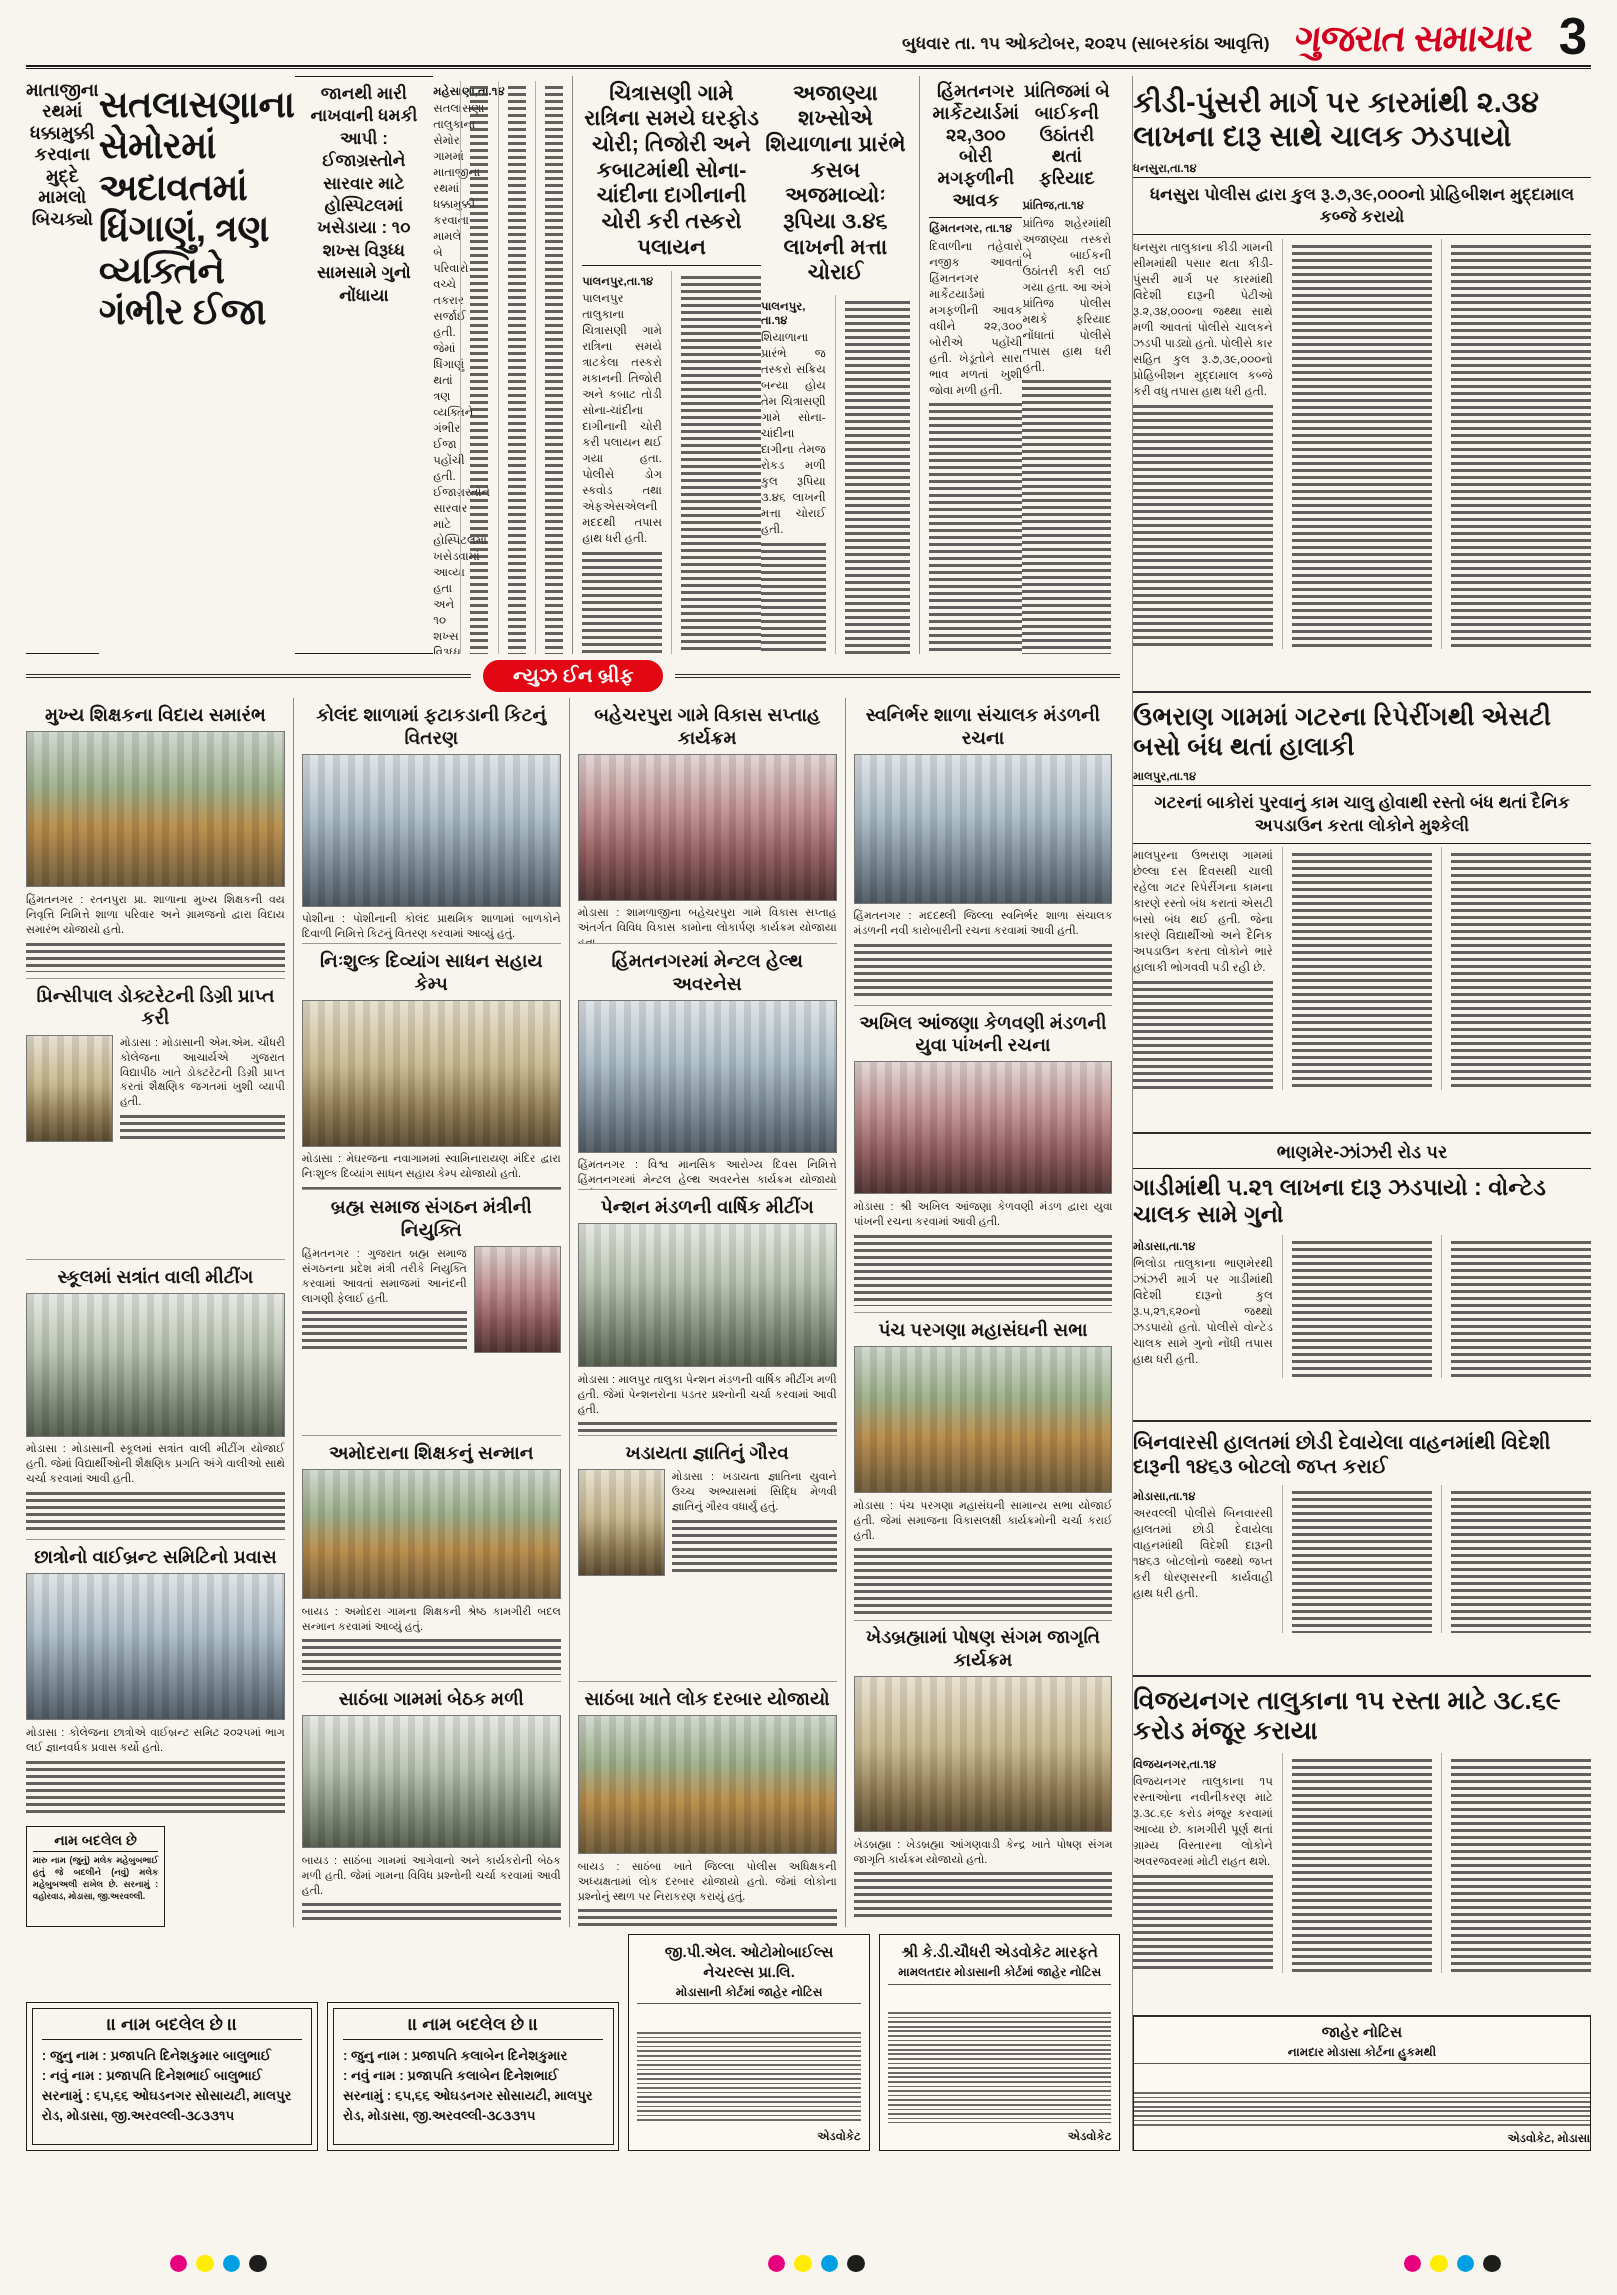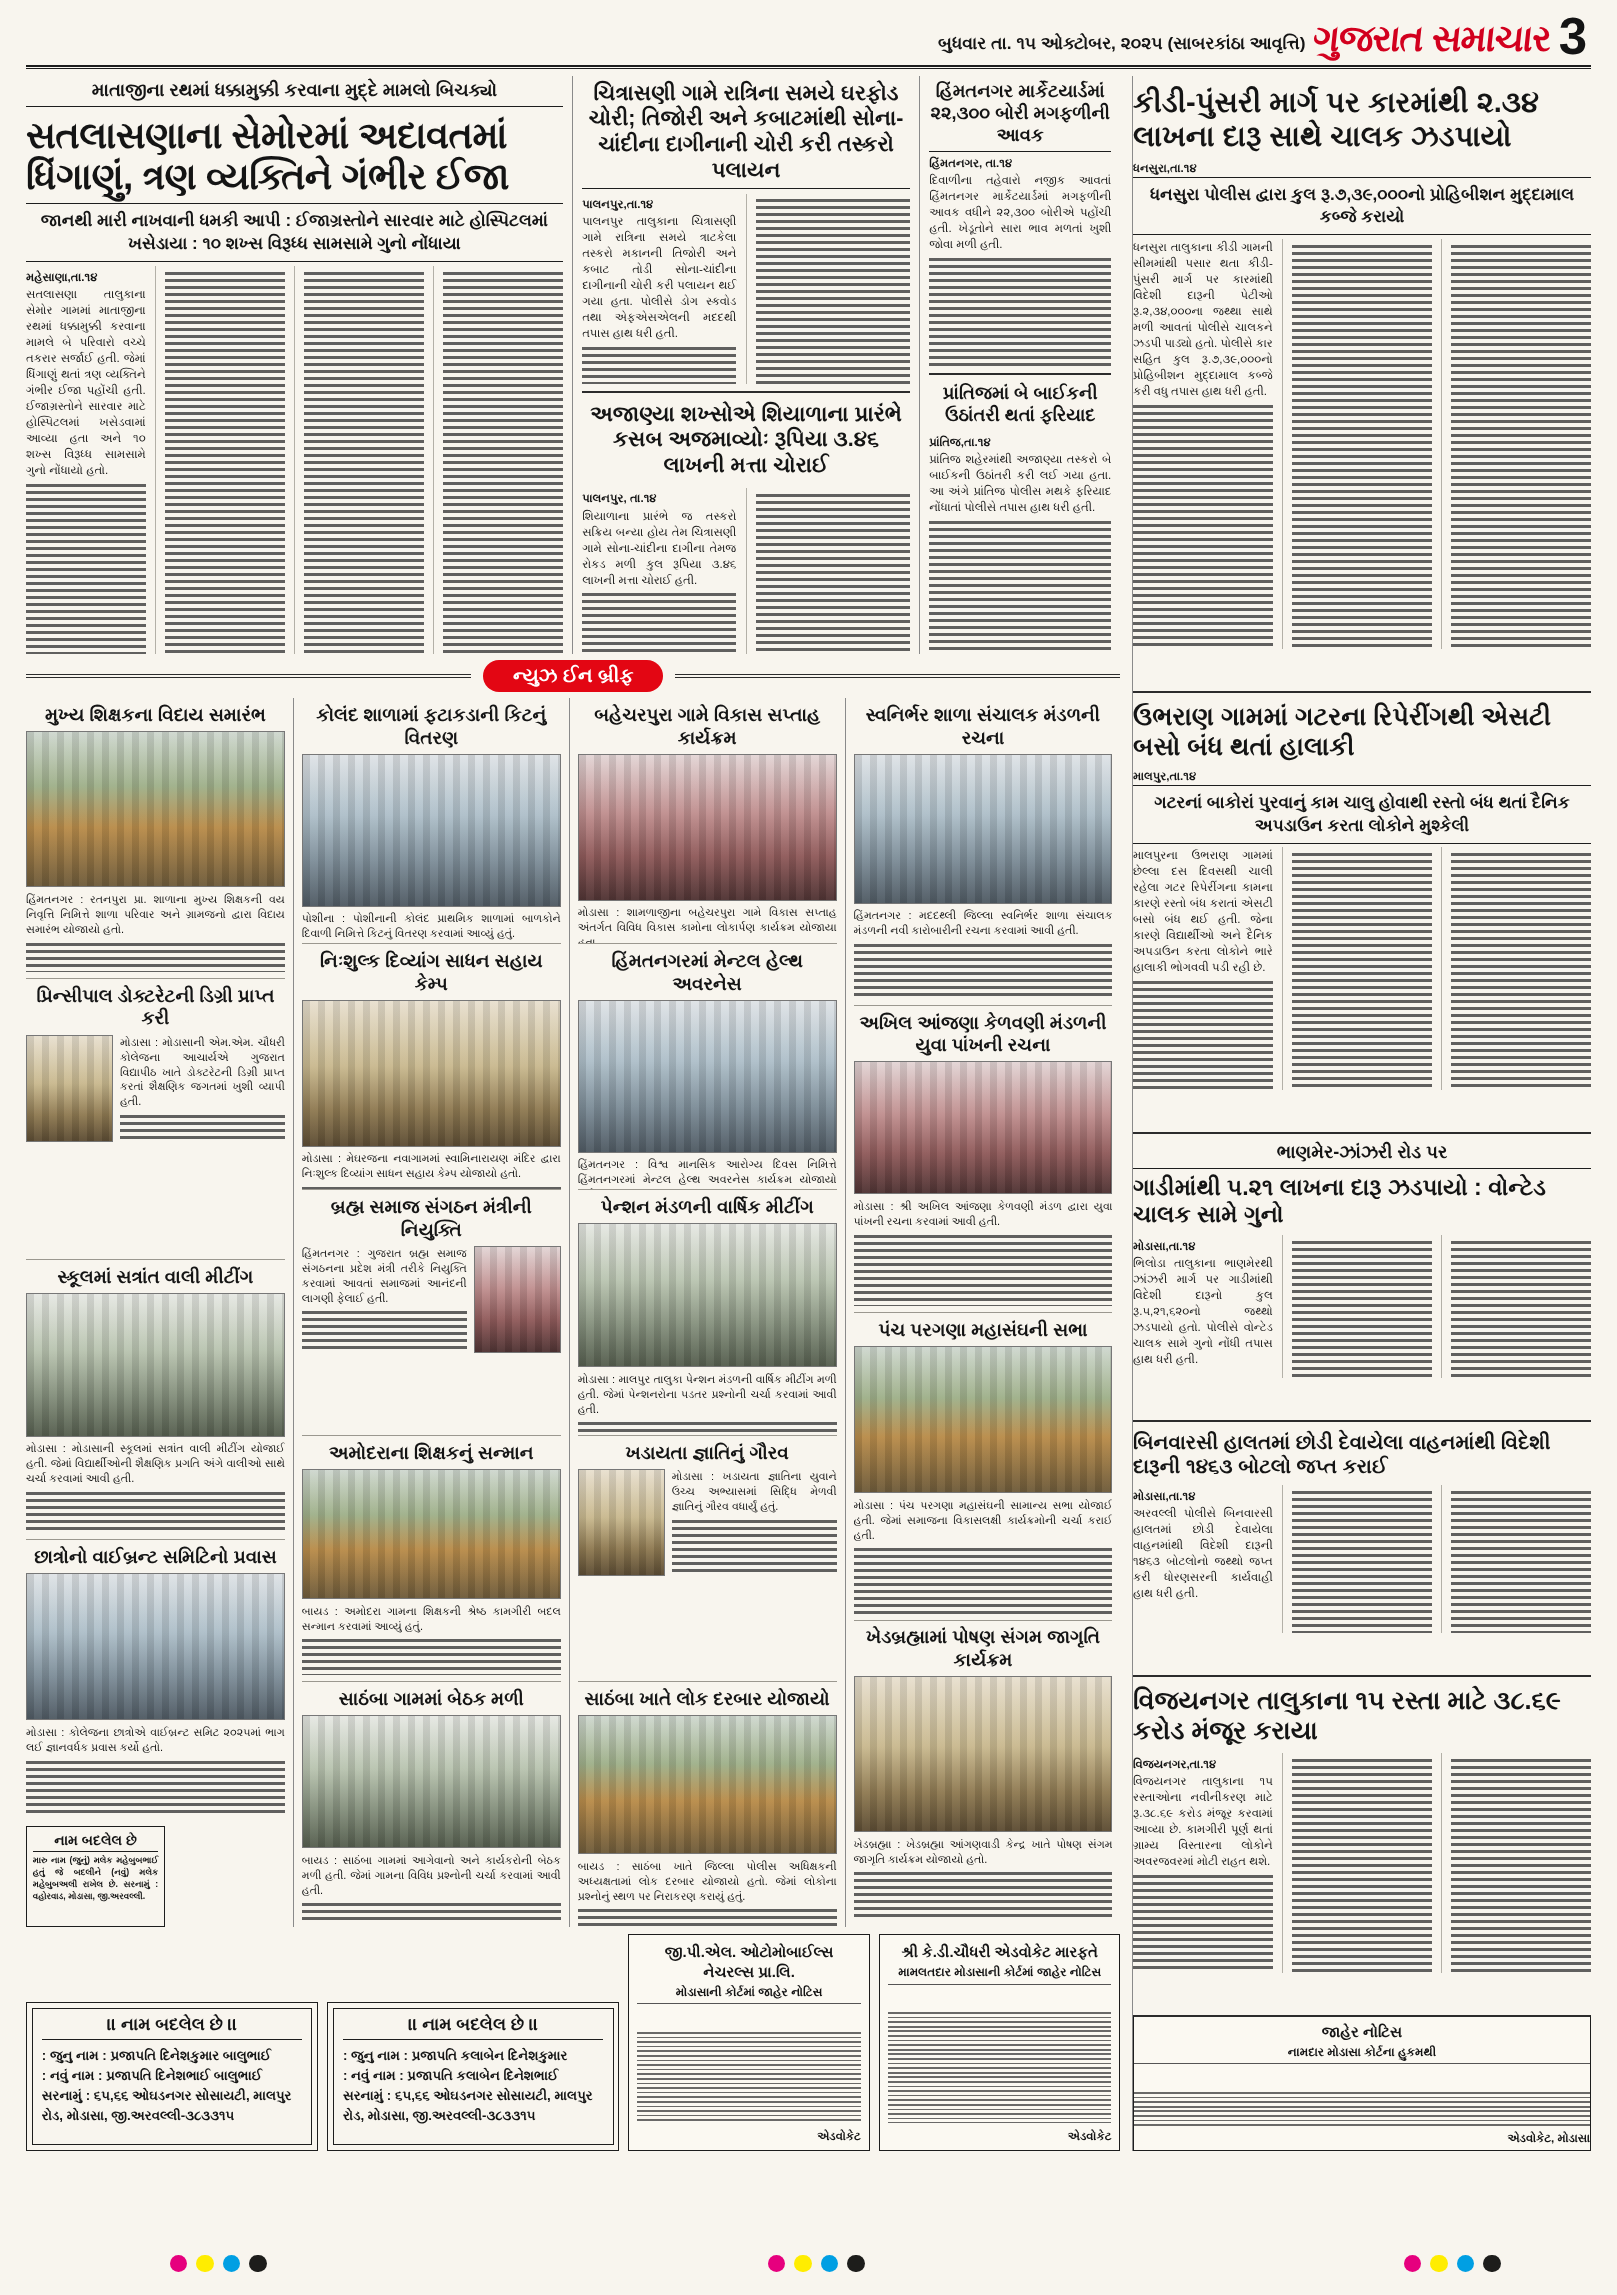--- a/index.html
+++ b/index.html
@@ -1,21 +1,21 @@
 <!DOCTYPE html>
 <html style="font-size:9.2px"><head>
 <meta charset="utf-8">
 <style>
   * { box-sizing: border-box; margin: 0; padding: 0; }
   html, body { width: 1617px; height: 2295px; }
   body { background: #d9d6cd; font-family: "Liberation Sans", sans-serif; }
   .page { position: relative; width: 1617px; height: 2295px; background: #f8f5ee; color: #141414; overflow: hidden; }
 
   
-  .hdr { position: absolute; top: 16px; left: 35px; right: 30px; height: 44px; display: flex; align-items: flex-end; gap: 8px; }
+  .hdr { position: absolute; top: 16px; left: 35px; right: 30px; height: 44px; display: flex; align-items: flex-end; gap: 26px; }
   .hdr .edition { margin-left: auto; font-size: 17.3px; font-weight: bold; padding-bottom: 5.8px; white-space: nowrap; }
   .hdr .masthead { font-size: 37px; font-weight: bold; color: #d2001e; transform: skewX(-6deg); letter-spacing: -1.2px; white-space: nowrap; }
   .hdr .pageno { font-size: 51px; font-weight: bold; line-height: .9; }
   .hrule { position: absolute; top: 65px; left: 26px; right: 26px; height: 4px; border-top: 2.3px solid #1d1d1d; border-bottom: 0.6px solid #1d1d1d; }
 
   
   .content { position: absolute; top: 76px; left: 26px; right: 26px; bottom: 144px; display: flex; gap: 11.6px; }
   .left-area { flex: 1; min-width: 0; display: flex; flex-direction: column; }
   .rail { width: 459px; flex: none; border-left: 0.6px solid #8a8a8a; padding-left: 0; display: flex; flex-direction: column; gap: 37px; }
 
@@ -32,21 +32,21 @@
   .cols { flex: 1; display: flex; gap: 9.2px; margin-top: 4.6px; min-height: 0; }
   .col { flex: 1; min-width: 0; display: flex; flex-direction: column; }
   .col + .col { border-left: 0.6px solid #b3b0a7; padding-left: 9.2px; }
   .greek { flex: 1; min-height: 21px; margin-top: 5.8px; opacity: .82;
            background-image: repeating-linear-gradient(#3f3f3f 0 2.9px, transparent 2.9px 7px); }
   .greek.tiny { background-image: repeating-linear-gradient(#4a4a4a 0 1.7px, transparent 1.7px 4.6px); }
   .art-rule { border-top: 2.3px double #2c2c2c; margin: 7px 0 3.5px; flex: none; }
 
   
   .top-band { height: 578px; flex: none; display: flex; }
-  .tb-col { padding: 0 9.2px; min-width: 0; display: flex; flex-direction: column; }
+  .tb-col { padding: 0 9.2px; min-width: 0; display: flex; flex-direction: row; }
   .tb-col + .tb-col { border-left: 0.6px solid #8a8a8a; }
   .tb-main { width: 546px; flex: none; padding-left: 0; }
   .tb-mid { width: 347px; flex: none; }
   .tb-narrow { flex: 1; }
   .tb-mid article, .tb-narrow article { flex: 1; }
 
   
   .ribbon-row { height: 34px; flex: none; display: flex; align-items: center; gap: 11.6px; margin: 4.6px 0 1.2px; }
   .ribbon-line { flex: 1; height: 4px; border-top: 1.2px solid #2c2c2c; border-bottom: 1.2px solid #2c2c2c; }
   .ribbon { background: #e30613; color: #ffffff; font-size: 19.6px; font-weight: bold; padding: 4.6px 30px; border-radius: 577px; white-space: nowrap; }

